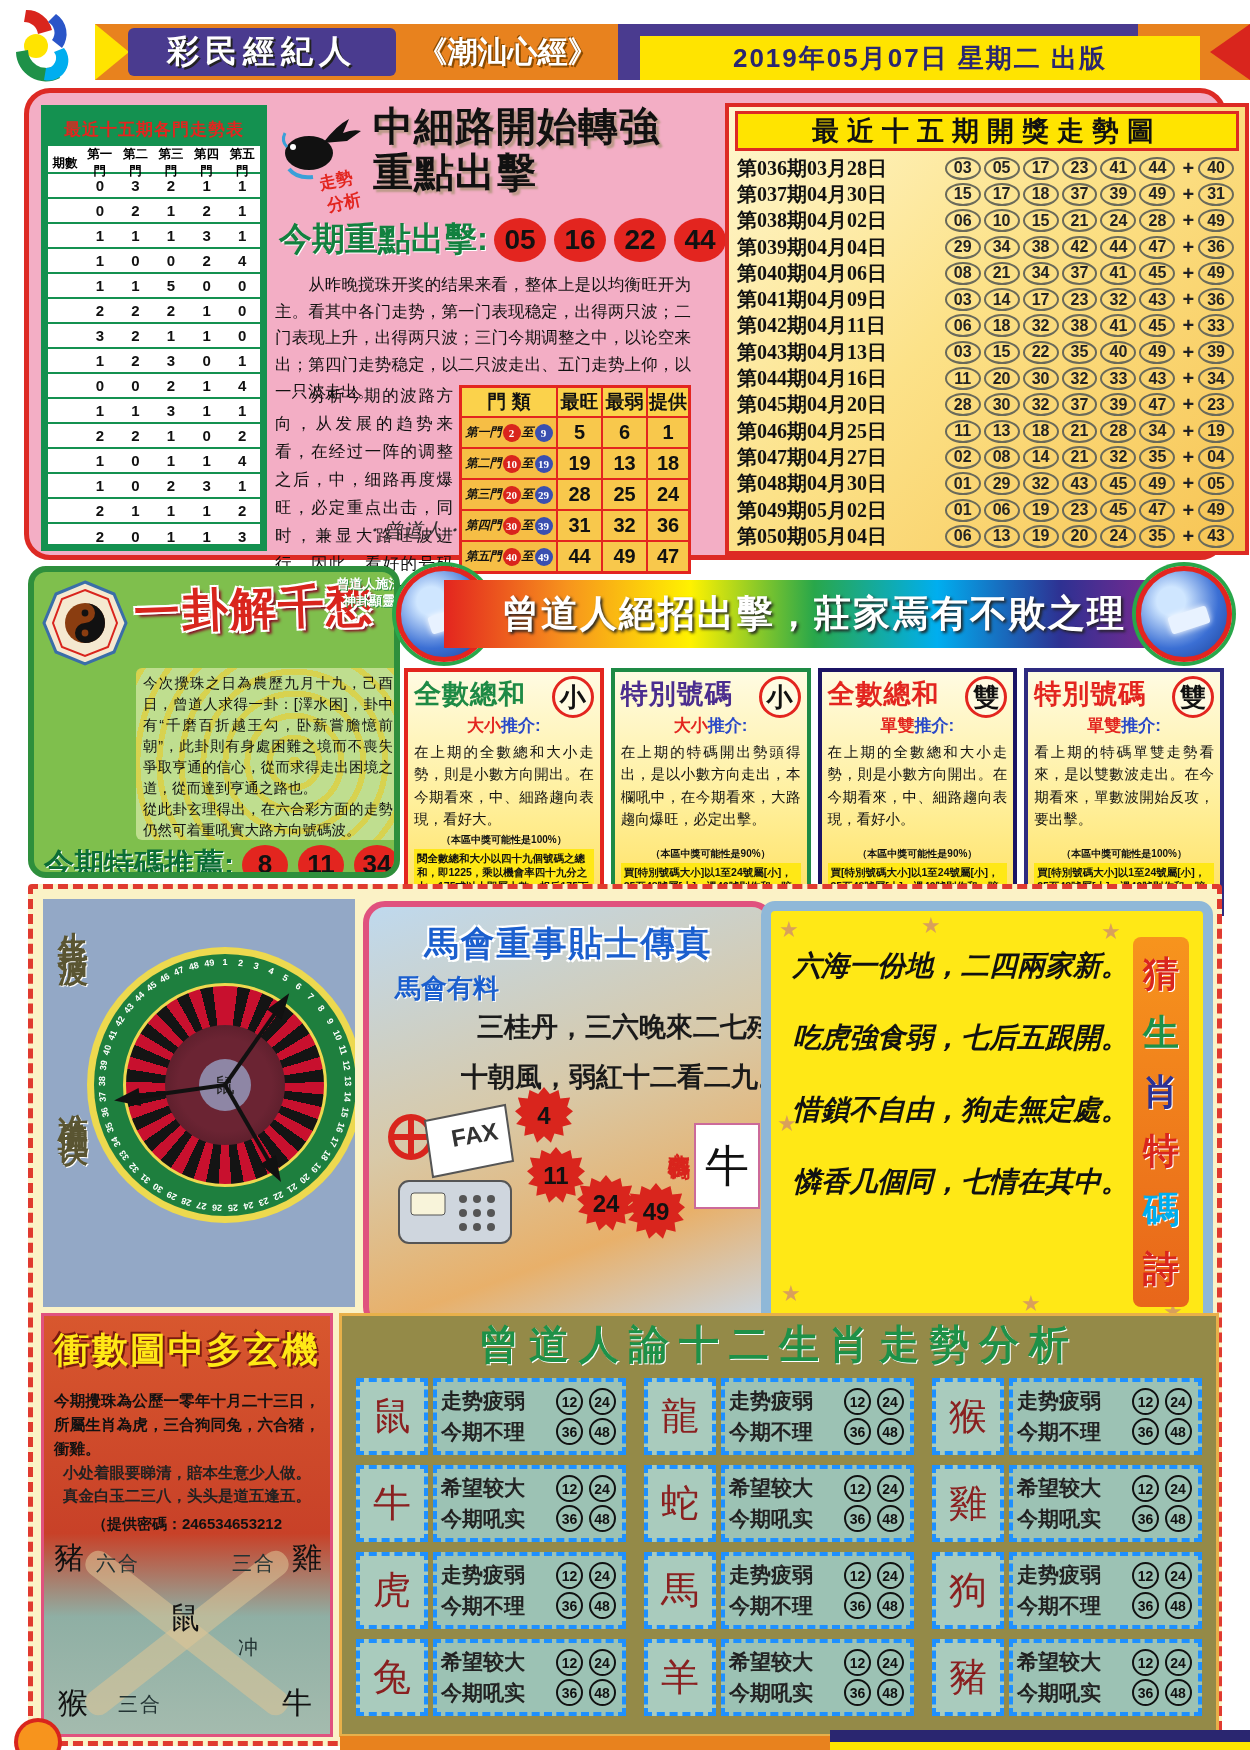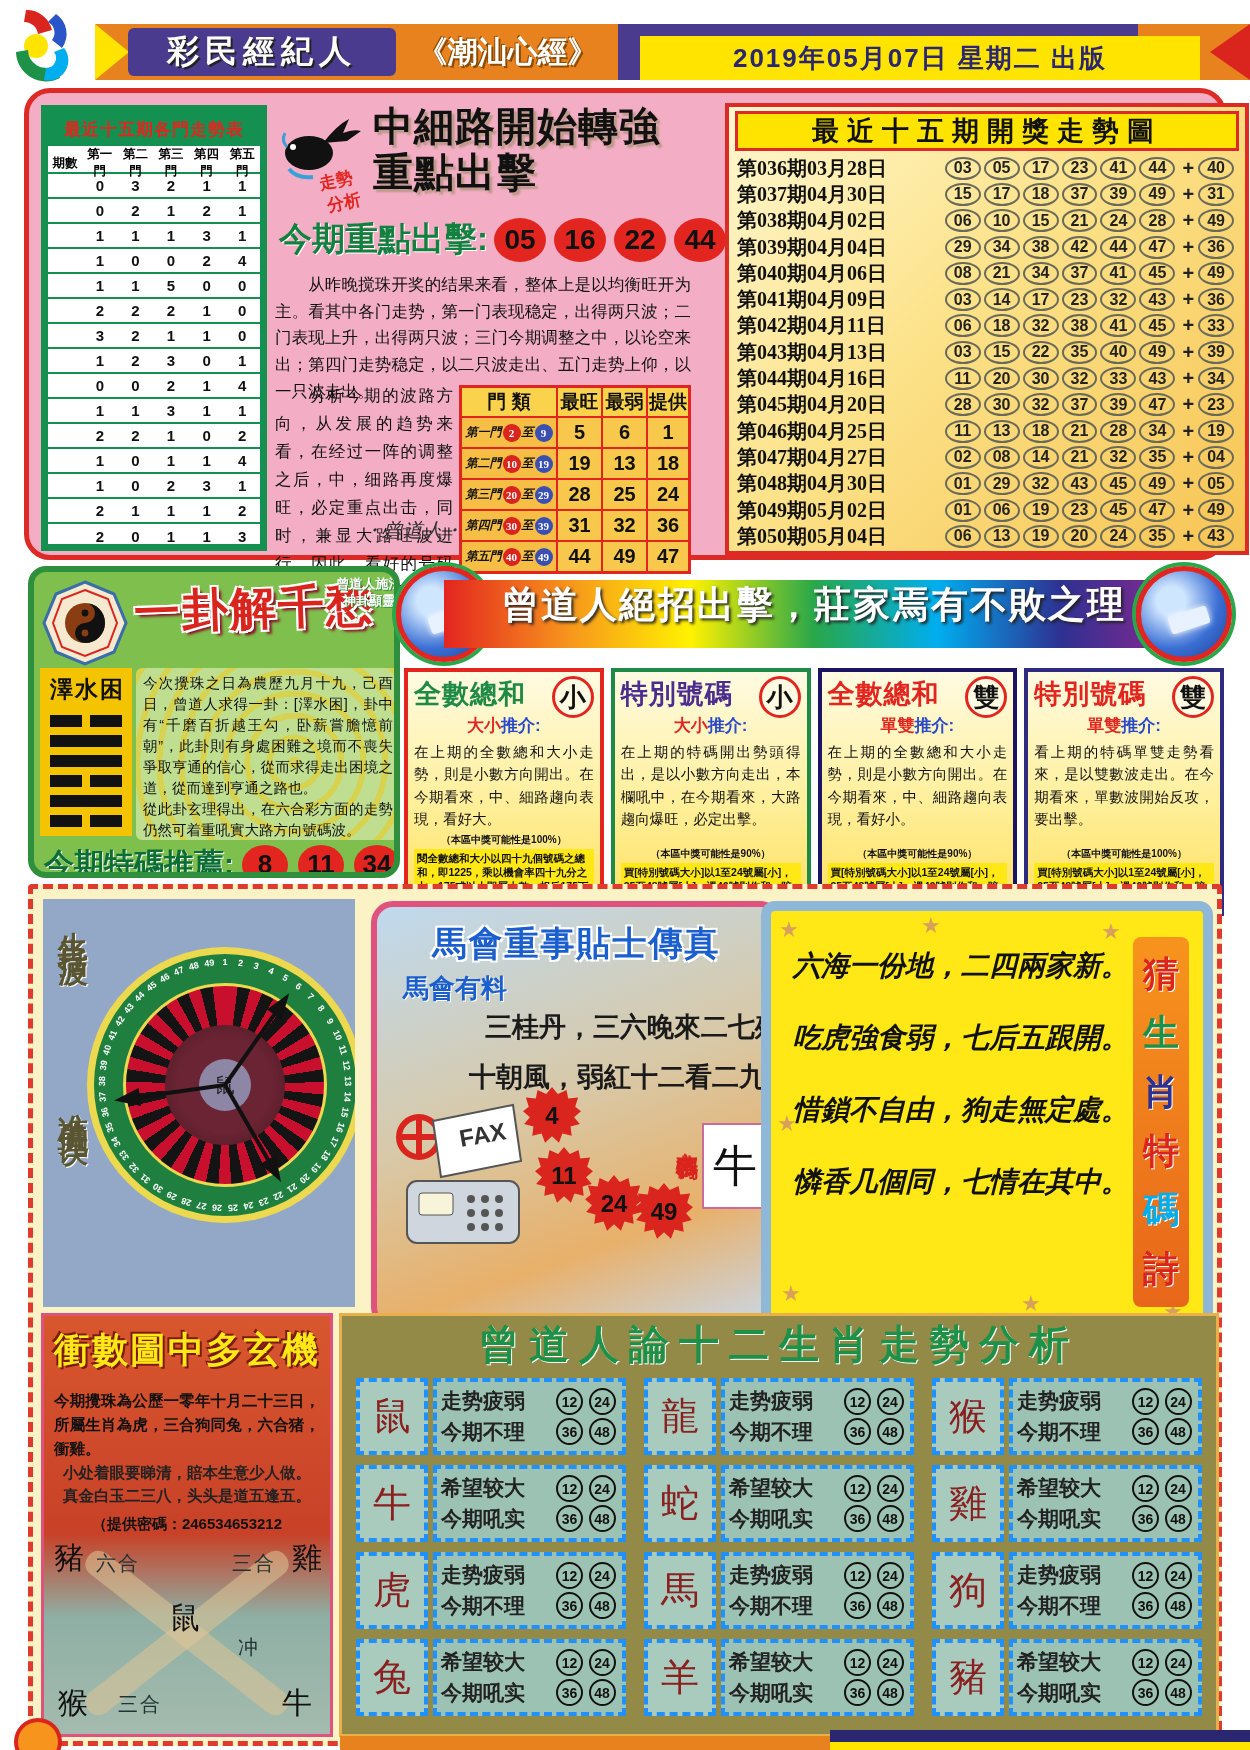--- a/index.html
+++ b/index.html
@@ -74,21 +74,21 @@
   .hx-bars { margin-top:10px; }
   .hx-row { height:12px; margin-bottom:8px; display:flex; justify-content:space-between; }
   .hx-row .full { width:100%; background:#111; }
   .hx-row .half { width:44%; background:#111; }
   .hex-body { position:absolute; left:102px; top:96px; width:264px; height:172px; background:#BFDE8F; border-radius:6px; padding:5px 7px; font-size:14.5px; line-height:1.45; color:#111; text-align:justify; background-image:repeating-radial-gradient(circle at 60% 55%, rgba(245,196,0,.45) 0 6px, rgba(245,196,0,0) 6px 22px); }
   .hex-reco { position:absolute; left:10px; top:272px; width:356px; display:flex; align-items:center; gap:8px; }
   .hex-reco-label { color:#0B6E35; font-weight:bold; font-size:30px; white-space:nowrap; text-shadow:1px 1px 0 #fff; }
   .hex-ball { width:46px; height:40px; background:#E3251F; border-radius:50%; display:flex; align-items:center; justify-content:center; font-size:26px; font-weight:bold; color:#111; }
 
   .rainbow-wrap { position:absolute; left:404px; top:566px; width:820px; height:96px; }
-  .rainbow { position:absolute; left:40px; top:14px; width:740px; height:68px; background:linear-gradient(90deg,#E3251F,#F7941D,#FFF200,#29A74A,#00AEEF,#2E3192,#92278F); display:flex; align-items:flex-start; justify-content:center; }
+  .rainbow { position:absolute; left:40px; top:14px; width:740px; height:68px; background:linear-gradient(90deg,#E3251F,#F7941D,#FFF200,#29A74A,#00AEEF,#2E3192,#92278F); display:flex; align-items:center; justify-content:center; }
   .rainbow span { color:#fff; font-weight:bold; font-size:37px; letter-spacing:2px; white-space:nowrap; text-shadow:2px 2px 3px #222; }
   .medal { position:absolute; top:0; width:96px; height:96px; border-radius:50%; background:radial-gradient(circle at 35% 35%, #cfe6ff 0 18%, #3b6fd4 60%, #1b3f94 100%); border:5px solid #E3251F; box-shadow:0 0 0 4px #29A74A; }
   .medal:before { content:""; position:absolute; left:28px; top:40px; width:40px; height:18px; background:#e8f2ff; transform:rotate(-18deg); border-radius:3px; box-shadow:0 0 6px #fff; }
   .medal.l { left:-8px; } .medal.r { right:-8px; }
 
   .tips { position:absolute; left:404px; top:668px; width:820px; height:210px; display:grid; grid-template-columns:repeat(4,1fr); gap:7px; }
   .tip-col { border:4px solid #1B1464; background:linear-gradient(180deg,#FFFBE2 0%,#FFEF9A 55%,#FFE05E 100%); position:relative; padding:4px 6px 2px 6px; display:flex; flex-direction:column; }
   .tip-col.c0 { border-color:#E3251F; }
   .tip-col.c1 { border-color:#1E8A45; }
   .tip-col.c2 { border-color:#1B1464; }
@@ -115,21 +115,21 @@
   .ring-green { position:absolute; inset:7px; border-radius:50%; background:#1E7F3E; }
   .ring-seg { position:absolute; inset:36px; border-radius:50%; background:repeating-conic-gradient(#C8102E 0deg 7.35deg, #141414 7.35deg 14.7deg); border:3px solid #EDD94F; }
   .hub { position:absolute; inset:78px; border-radius:50%; background:radial-gradient(circle,#6b2433 0 55%, #4a1722 100%); }
   .hub2 { position:absolute; inset:112px; border-radius:50%; background:#8E86A5; display:flex; align-items:center; justify-content:center; font-size:20px; color:#222; }
   .wnum { position:absolute; left:50%; top:50%; width:16px; height:12px; margin:-6px -8px; color:#fff; font-size:9px; font-weight:bold; text-align:center; }
   .arrow { position:absolute; left:50%; top:50%; width:8px; height:112px; margin-left:-4px; margin-top:-112px; transform-origin:50% 100%; }
   .arrow:before { content:""; position:absolute; left:2px; top:22px; width:4px; height:90px; background:#111; }
   .arrow:after { content:""; position:absolute; left:-5px; top:0; border-left:9px solid transparent; border-right:9px solid transparent; border-bottom:26px solid #111; }
 
   
-  .fax-panel { position:absolute; left:330px; top:12px; width:411px; height:428px; border:6px solid #E0527E; border-radius:22px; background:linear-gradient(160deg,#BFD9EE 0%,#D8C9A8 45%,#E8B06A 75%,#C9D8E8 100%); overflow:hidden;margin-left:8px; }
+  .fax-panel { position:absolute; left:330px; top:12px; width:411px; height:428px; border:6px solid #E0527E; border-radius:22px; background:linear-gradient(160deg,#BFD9EE 0%,#D8C9A8 45%,#E8B06A 75%,#C9D8E8 100%); overflow:hidden; }
   .fax-title { position:absolute; left:0; top:14px; width:100%; text-align:center; color:#1B5FCE; font-weight:bold; font-size:34px; letter-spacing:2px; white-space:nowrap; text-shadow:2px 2px 0 #fff,-2px -2px 0 #fff,2px -2px 0 #fff,-2px 2px 0 #fff; }
   .fax-tag { position:absolute; left:26px; top:64px; color:#1B5FCE; font-weight:bold; font-size:26px; text-shadow:1px 1px 0 #fff; }
   .fax-line { position:absolute; color:#1a1a1a; font-family:"Liberation Serif", serif; font-size:27px; font-weight:bold; white-space:nowrap; }
   .fax-line.l1 { left:108px; top:102px; }
   .fax-line.l2 { left:92px; top:152px; }
   .fax-machine { position:absolute; left:16px; top:196px; width:150px; height:160px; }
   .burst { position:absolute; width:58px; height:58px; background:#D9251D; clip-path:polygon(50% 0%,60% 12%,75% 5%,78% 20%,95% 18%,90% 34%,100% 42%,88% 52%,98% 64%,82% 68%,84% 84%,68% 80%,62% 96%,50% 85%,38% 96%,32% 80%,16% 84%,18% 68%,2% 64%,12% 52%,0% 42%,10% 34%,5% 18%,22% 20%,25% 5%,40% 12%); display:flex; align-items:center; justify-content:center; color:#111; font-weight:bold; font-size:24px; }
   .inner-label { position:absolute; right:74px; top:228px; width:28px; writing-mode:vertical-rl; text-orientation:upright; color:#D9251D; font-weight:bold; font-size:22px; letter-spacing:2px; }
   .animal-box { position:absolute; right:8px; top:216px; width:66px; height:86px; background:#fff; border:2px solid #cc6a9a; display:flex; align-items:center; justify-content:center; font-size:44px; color:#111; }
 
@@ -596,46 +596,20 @@
     <svg class="bagua" viewBox="0 0 86 86">
       <polygon points="43,2 72,14 84,43 72,72 43,84 14,72 2,43 14,14" fill="#F5E9D0" stroke="#3a6ea8" stroke-width="3"></polygon>
       <polygon points="43,10 66,19 75,43 66,67 43,76 20,67 11,43 20,19" fill="none" stroke="#D9251D" stroke-width="2"></polygon>
       <circle cx="43" cy="43" r="20" fill="#8a3d10"></circle>
       <path d="M43 23 a20 20 0 0 1 0 40 a10 10 0 0 1 0 -20 a10 10 0 0 0 0 -20" fill="#111"></path>
       <circle cx="43" cy="33" r="3.4" fill="#111"></circle>
         <circle cx="43" cy="53" r="3.4" fill="#8a3d10"></circle>
     </svg>
     <div class="hex-title">一卦解千愁</div>
     <div class="hex-sub">曾道人施法 神卦顯靈</div>
-    <div class="hex-left">
-      <div class="hex-name">澤水困</div>
-      <div class="hx-bars">
-        <div class="hx-row">
-            <span class="half"></span>
-            <span class="half"></span>
-          </div>
-        <div class="hx-row">
-            <span class="full"></span>
-          </div>
-        <div class="hx-row">
-            <span class="full"></span>
-          </div>
-        <div class="hx-row">
-            <span class="half"></span>
-            <span class="half"></span>
-          </div>
-        <div class="hx-row">
-            <span class="full"></span>
-          </div>
-        <div class="hx-row">
-            <span class="half"></span>
-            <span class="half"></span>
-          </div>
-      </div>
-    </div>
     <div class="hex-body">
       <span>今次攪珠之日為農歷九月十九，己酉日，曾道人求得一卦：[澤水困]，卦中有“千磨百折越王勾，卧薪嘗膽憶前朝”，此卦則有身處困難之境而不喪失爭取亨通的信心，從而求得走出困境之道，從而達到亨通之路也。</span><br>
       <span>從此卦玄理得出，在六合彩方面的走勢仍然可着重吼實大路方向號碼波。</span>
     </div>
     <div class="hex-reco">
       <span class="hex-reco-label">今期特碼推薦:</span>
       <span style="display:flex;gap:10px;">
           <span class="hex-ball">8</span>
           <span class="hex-ball">11</span>
           <span class="hex-ball">34</span>

